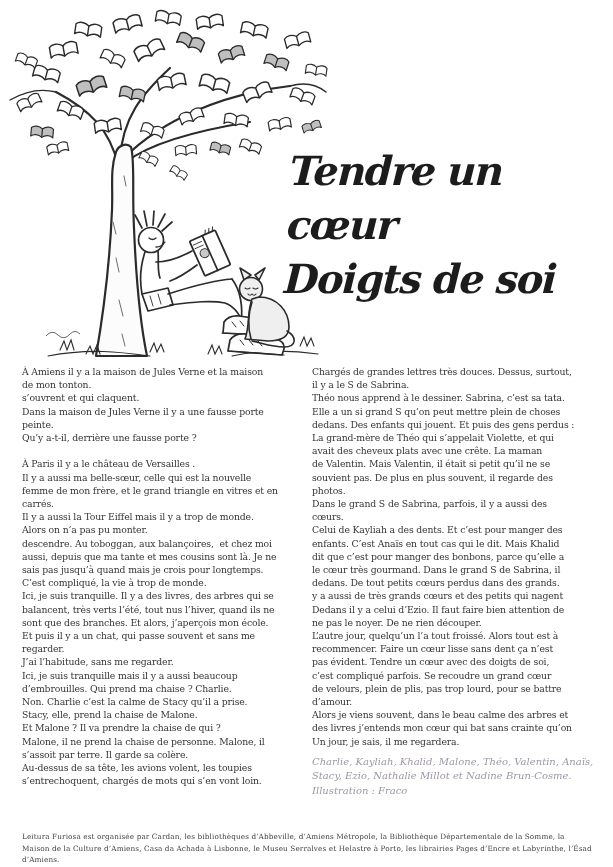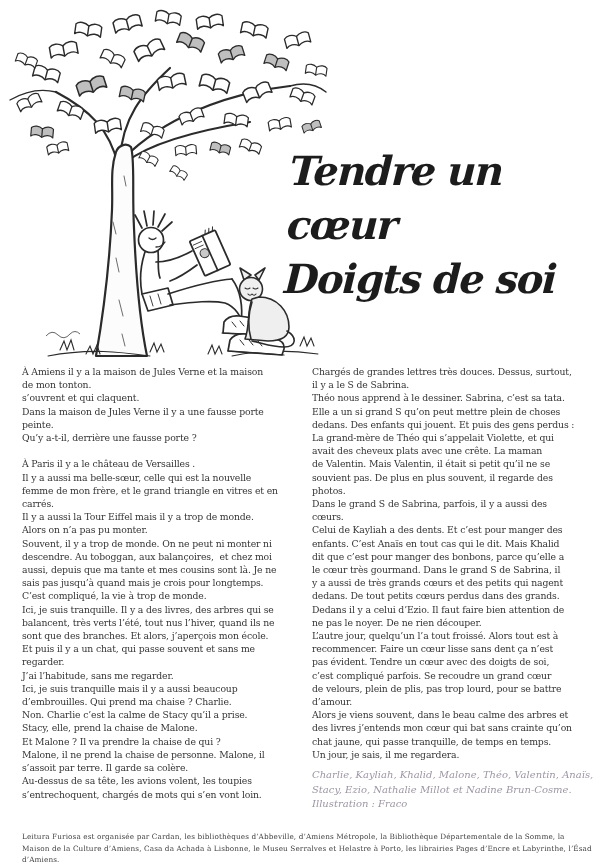--- a/index.html
+++ b/index.html
@@ -175,21 +175,20 @@
       <div class="line">Dans la maison de Jules Verne il y a une fausse porte</div>
       <div class="line">peinte.</div>
       <div class="line">Qu’y a-t-il, derrière une fausse porte ?</div>
       <div class="line">&nbsp;</div>
       <div class="line">À Paris il y a le château de Versailles .</div>
       <div class="line">Il y a aussi ma belle-sœur, celle qui est la nouvelle</div>
       <div class="line">femme de mon frère, et le grand triangle en vitres et en</div>
       <div class="line">carrés.</div>
       <div class="line">Il y a aussi la Tour Eiffel mais il y a trop de monde.</div>
       <div class="line">Alors on n’a pas pu monter.</div>
-      <div class="line">Souvent, il y a trop de monde. On ne peut ni monter ni</div>
       <div class="line">descendre. Au toboggan, aux balançoires,  et chez moi</div>
       <div class="line">aussi, depuis que ma tante et mes cousins sont là. Je ne</div>
       <div class="line">sais pas jusqu’à quand mais je crois pour longtemps.</div>
       <div class="line">C’est compliqué, la vie à trop de monde.</div>
       <div class="line">Ici, je suis tranquille. Il y a des livres, des arbres qui se</div>
       <div class="line">balancent, très verts l’été, tout nus l’hiver, quand ils ne</div>
       <div class="line">sont que des branches. Et alors, j’aperçois mon école.</div>
       <div class="line">Et puis il y a un chat, qui passe souvent et sans me</div>
       <div class="line">regarder.</div>
       <div class="line">J’ai l’habitude, sans me regarder.</div>
@@ -215,33 +214,32 @@
         <div class="line">avait des cheveux plats avec une crête. La maman</div>
         <div class="line">de Valentin. Mais Valentin, il était si petit qu’il ne se</div>
         <div class="line">souvient pas. De plus en plus souvent, il regarde des</div>
         <div class="line">photos.</div>
         <div class="line">Dans le grand S de Sabrina, parfois, il y a aussi des</div>
         <div class="line">cœurs.</div>
         <div class="line">Celui de Kayliah a des dents. Et c’est pour manger des</div>
         <div class="line">enfants. C’est Anaïs en tout cas qui le dit. Mais Khalid</div>
         <div class="line">dit que c’est pour manger des bonbons, parce qu’elle a</div>
         <div class="line">le cœur très gourmand. Dans le grand S de Sabrina, il</div>
+        <div class="line">dedans. De tout petits cœurs perdus dans des grands.</div>
         <div class="line">y a aussi de très grands cœurs et des petits qui nagent</div>
-        <div class="line">dedans. De tout petits cœurs perdus dans des grands.</div>
         <div class="line">Dedans il y a celui d’Ezio. Il faut faire bien attention de</div>
         <div class="line">ne pas le noyer. De ne rien découper.</div>
         <div class="line">L’autre jour, quelqu’un l’a tout froissé. Alors tout est à</div>
         <div class="line">recommencer. Faire un cœur lisse sans dent ça n’est</div>
         <div class="line">pas évident. Tendre un cœur avec des doigts de soi,</div>
         <div class="line">c’est compliqué parfois. Se recoudre un grand cœur</div>
         <div class="line">de velours, plein de plis, pas trop lourd, pour se battre</div>
         <div class="line">d’amour.</div>
         <div class="line">Alors je viens souvent, dans le beau calme des arbres et</div>
         <div class="line">des livres j’entends mon cœur qui bat sans crainte qu’on</div>
-        <div class="line">chat jaune, qui passe tranquille, de temps en temps.</div>
         <div class="line">Un jour, je sais, il me regardera.</div>
       </div>
     <div class="credits">
         <div class="line">Charlie, Kayliah, Khalid, Malone, Théo, Valentin, Anaïs,</div>
         <div class="line">Stacy, Ezio, Nathalie Millot et Nadine Brun-Cosme.</div>
         <div class="line">Illustration : Fraco</div>
       </div>
   </div>
 
   <div class="footer">Leitura Furiosa est organisée par Cardan, les bibliothèques d’Abbeville, d’Amiens Métropole, la Bibliothèque Départementale de la Somme, la Maison de la Culture d’Amiens, Casa da Achada à Lisbonne, le Museu Serralves et Helastre à Porto, les librairies Pages d’Encre et Labyrinthe, l’Ésad d’Amiens.</div>

